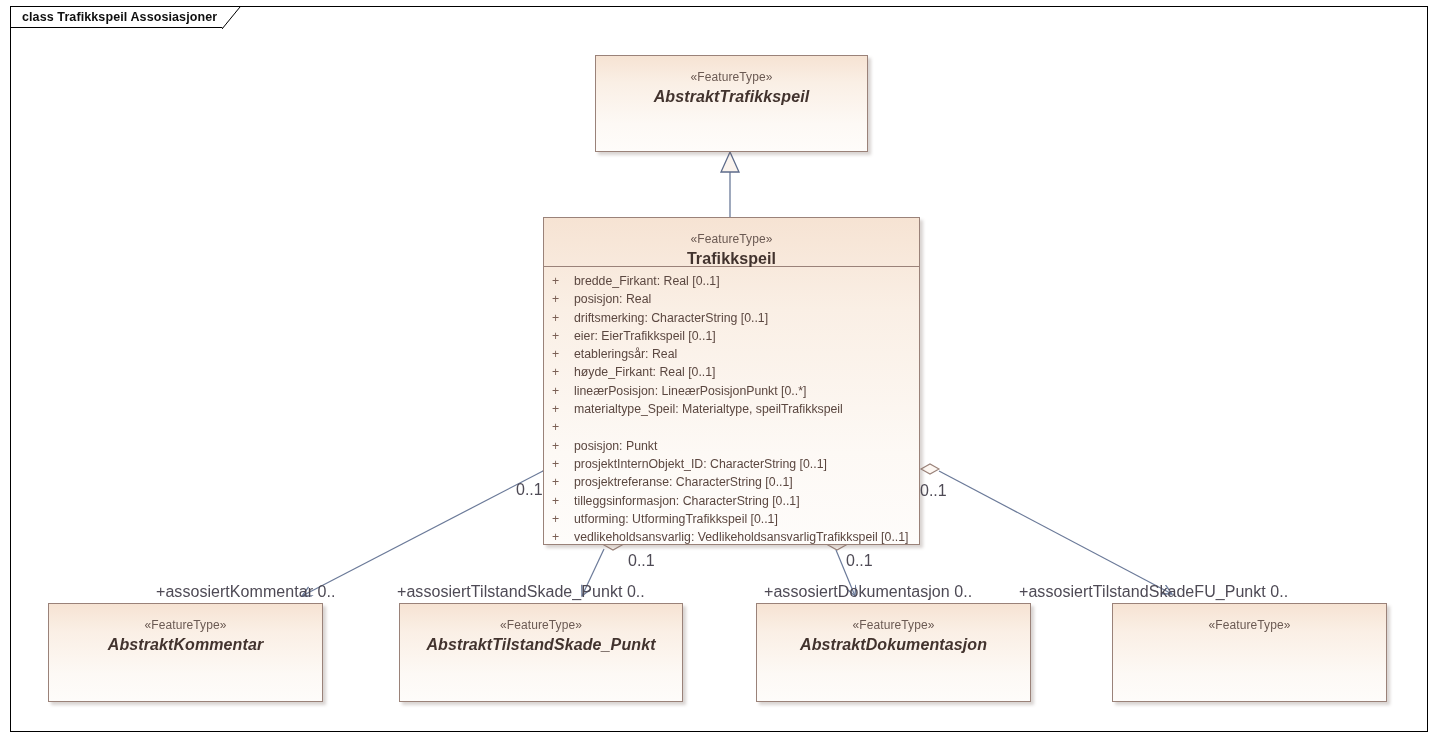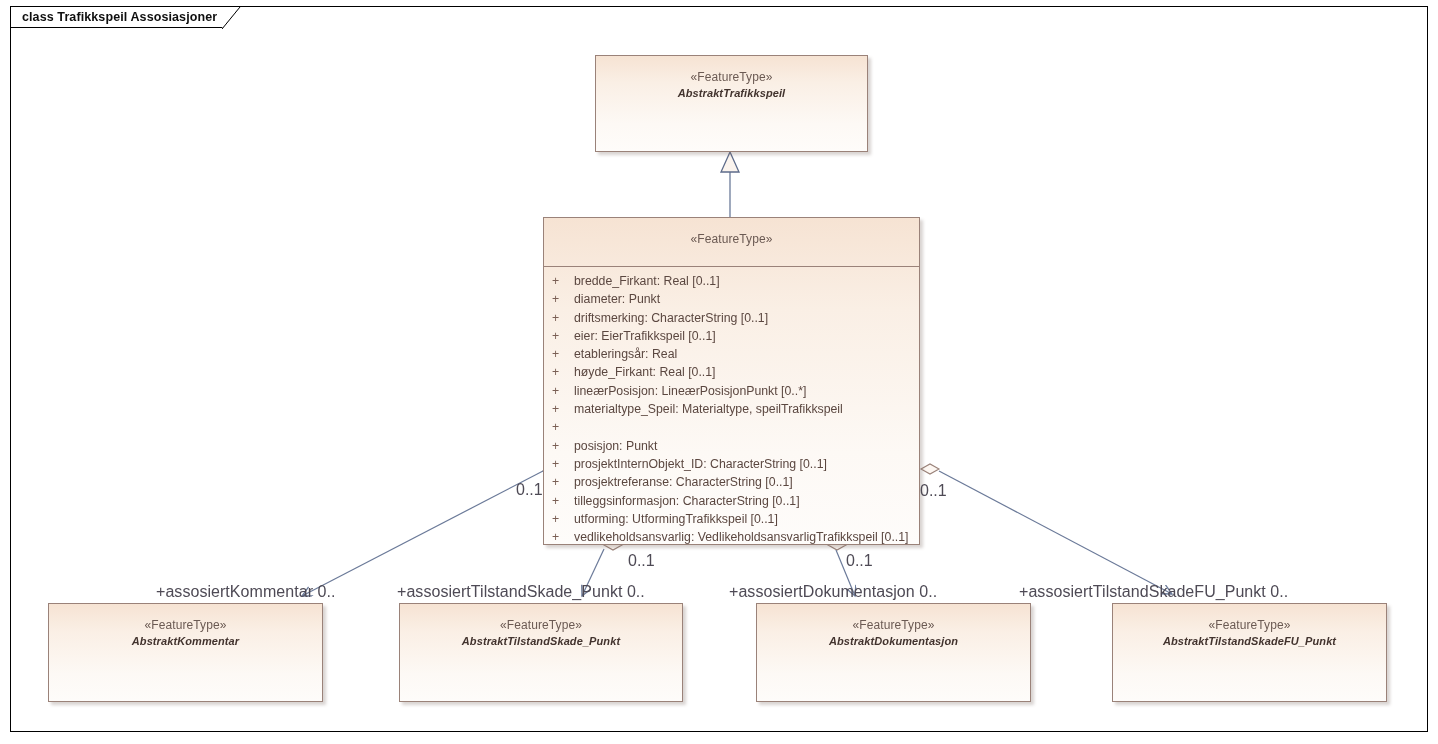--- a/index.html
+++ b/index.html
@@ -98,21 +98,21 @@
     line-height: 1.32;
   }
   .stereotype {
     display: block;
     font-size: 12px;
     color: #6b5a53;
     letter-spacing: 0.1px;
   }
   .cls-name {
     display: block;
-    font-size: 11px;
+    font-size: 16px;
     font-weight: bold;
     color: #42332e;
     letter-spacing: 0.1px;
   }
   .cls-name.abstract { font-style: italic; }
 
   .compartment-sep {
     height: 0;
     border-top: 1px solid #9a8279;
   }
@@ -212,30 +212,31 @@
   <div class="uml-class" style="left:595px; top:55px; width:273px; height:97px;">
     <div class="uml-header">
       <span class="stereotype">«FeatureType»</span>
       <span class="cls-name abstract">AbstraktTrafikkspeil</span>
     </div>
   </div>
 
   <div class="uml-class" style="left:543px; top:217px; width:377px; height:328px;">
     <div class="uml-header" style="height:48px;">
       <span class="stereotype">«FeatureType»</span>
+      <span class="cls-name">Trafikkspeil</span>
     </div>
     <div class="compartment-sep"></div>
     <ul class="attr-list">
         <li class="attr-row">
           <span class="attr-vis">+</span>
           <span class="attr-text">bredde_Firkant: Real [0..1]</span>
         </li>
         <li class="attr-row">
           <span class="attr-vis">+</span>
-          <span class="attr-text">diameter: Punkt</span>
+          <span class="attr-text">posisjon: Real</span>
         </li>
         <li class="attr-row">
           <span class="attr-vis">+</span>
           <span class="attr-text">driftsmerking: CharacterString [0..1]</span>
         </li>
         <li class="attr-row">
           <span class="attr-vis">+</span>
           <span class="attr-text">eier: EierTrafikkspeil [0..1]</span>
         </li>
         <li class="attr-row">
@@ -301,33 +302,32 @@
   <div class="uml-class" style="left:756px; top:603px; width:275px; height:99px;">
     <div class="uml-header">
       <span class="stereotype">«FeatureType»</span>
       <span class="cls-name abstract">AbstraktDokumentasjon</span>
     </div>
   </div>
 
   <div class="uml-class" style="left:1112px; top:603px; width:275px; height:99px;">
     <div class="uml-header">
       <span class="stereotype">«FeatureType»</span>
-      <span class="cls-name abstract">AbstraktTilstandSkadeFU_Punkt</span>
     </div>
   </div>
 
   <div class="mult-label" style="left:516px; top:481px;">0..1</div>
 
   <div class="mult-label" style="left:628px; top:552px;">0..1</div>
 
   <div class="mult-label" style="left:846px; top:552px;">0..1</div>
 
   <div class="mult-label" style="left:920px; top:482px;">0..1</div>
 
   <div class="edge-label" style="left:156px; top:583px;">+assosiertKommentar 0..</div>
 
   <div class="edge-label" style="left:397px; top:583px;">+assosiertTilstandSkade_Punkt 0..</div>
 
-  <div class="edge-label" style="left:729px; top:583px;">+assosiertDokumentasjon 0..</div>
+  <div class="edge-label" style="left:764px; top:583px;">+assosiertDokumentasjon 0..</div>
 
   <div class="edge-label" style="left:1019px; top:583px;">+assosiertTilstandSkadeFU_Punkt 0..</div>
 
 </div>
 
 </body></html>

